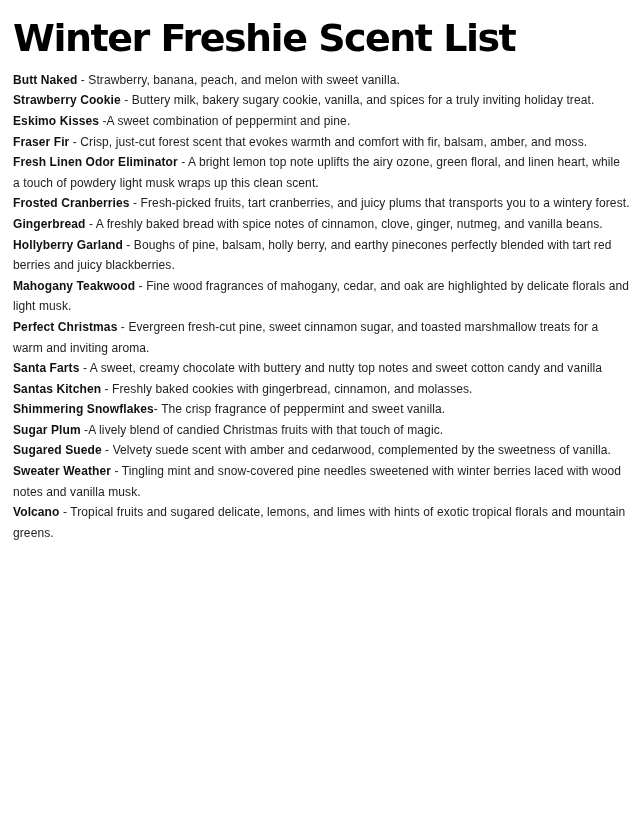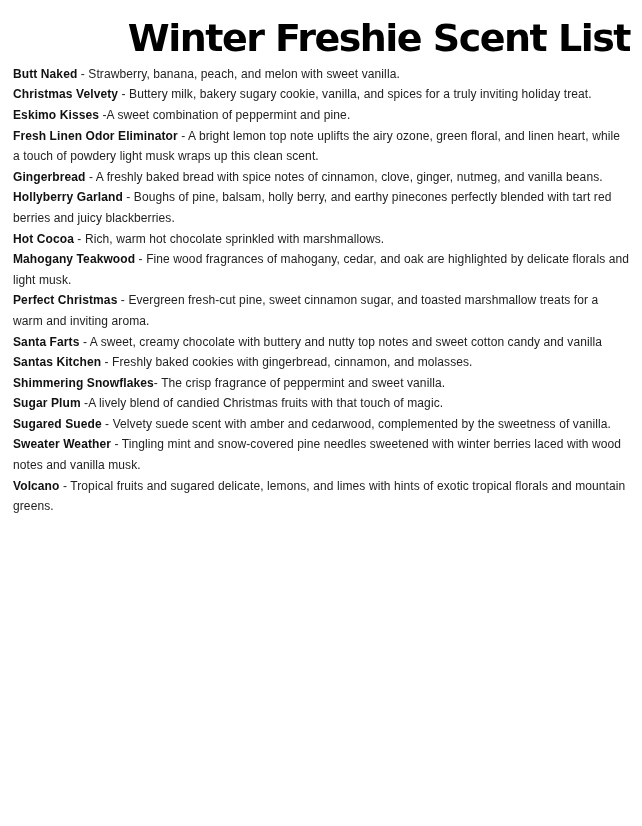--- a/index.html
+++ b/index.html
@@ -19,23 +19,23 @@
     width: 642px;
     height: 826px;
     padding: 14px 12px 0 13px;
   }
   .title {
     font-family: "DejaVu Sans", sans-serif;
     font-weight: 800;
     font-size: 38px;
     line-height: 1.1;
     letter-spacing: -1.5px;
-    text-align: right;
+    text-align: left;
     color: #000000;
-    margin: 4px 0 4px 0;
+    margin: 4px 0 10px 0;
   }
   .scent-list {
     margin: 0;
   }
   .scent-item {
     margin: 0;
     font-size: 12px;
     line-height: 20.6px;
     letter-spacing: 0.1px;
     color: #222222;
@@ -48,26 +48,27 @@
     white-space: pre;
   }
 </style>
 </head>
 <body>
 
 <div class="page">
   <h1 class="title">Winter Freshie Scent List</h1>
   <div class="scent-list">
       <p class="scent-item"><span class="scent-name">Butt Naked</span><span class="scent-sep"> - </span><span class="scent-desc">Strawberry, banana, peach, and melon with sweet vanilla.</span></p>
-      <p class="scent-item"><span class="scent-name">Christmas Velvety</span><span class="scent-sep"> - </span><span class="scent-desc">Buttery milk, bakery sugary cookie, vanilla, and spices for a truly inviting holiday treat.</span></p>
+      <p class="scent-item"><span class="scent-name">Strawberry Cookie</span><span class="scent-sep"> - </span><span class="scent-desc">Buttery milk, bakery sugary cookie, vanilla, and spices for a truly inviting holiday treat.</span></p>
       <p class="scent-item"><span class="scent-name">Eskimo Kisses</span><span class="scent-sep"> -</span><span class="scent-desc">A sweet combination of peppermint and pine.</span></p>
+      <p class="scent-item"><span class="scent-name">Fraser Fir</span><span class="scent-sep"> - </span><span class="scent-desc">Crisp, just-cut forest scent that evokes warmth and comfort with fir, balsam, amber, and moss.</span></p>
       <p class="scent-item"><span class="scent-name">Fresh Linen Odor Eliminator</span><span class="scent-sep"> - </span><span class="scent-desc">A bright lemon top note uplifts the airy ozone, green floral, and linen heart, while a touch of powdery light musk wraps up this clean scent.</span></p>
+      <p class="scent-item"><span class="scent-name">Frosted Cranberries</span><span class="scent-sep"> - </span><span class="scent-desc">Fresh-picked fruits, tart cranberries, and juicy plums that transports you to a wintery forest.</span></p>
       <p class="scent-item"><span class="scent-name">Gingerbread</span><span class="scent-sep"> - </span><span class="scent-desc">A freshly baked bread with spice notes of cinnamon, clove, ginger, nutmeg, and vanilla beans.</span></p>
       <p class="scent-item"><span class="scent-name">Hollyberry Garland</span><span class="scent-sep"> - </span><span class="scent-desc">Boughs of pine, balsam, holly berry, and earthy pinecones perfectly blended with tart red berries and juicy blackberries.</span></p>
-      <p class="scent-item"><span class="scent-name">Hot Cocoa</span><span class="scent-sep"> - </span><span class="scent-desc">Rich, warm hot chocolate sprinkled with marshmallows.</span></p>
       <p class="scent-item"><span class="scent-name">Mahogany Teakwood</span><span class="scent-sep"> - </span><span class="scent-desc">Fine wood fragrances of mahogany, cedar, and oak are highlighted by delicate florals and light musk.</span></p>
       <p class="scent-item"><span class="scent-name">Perfect Christmas</span><span class="scent-sep"> - </span><span class="scent-desc">Evergreen fresh-cut pine, sweet cinnamon sugar, and toasted marshmallow treats for a warm and inviting aroma.</span></p>
       <p class="scent-item"><span class="scent-name">Santa Farts</span><span class="scent-sep"> - </span><span class="scent-desc">A sweet, creamy chocolate with buttery and nutty top notes and sweet cotton candy and vanilla</span></p>
       <p class="scent-item"><span class="scent-name">Santas Kitchen</span><span class="scent-sep"> - </span><span class="scent-desc">Freshly baked cookies with gingerbread, cinnamon, and molasses.</span></p>
       <p class="scent-item"><span class="scent-name">Shimmering Snowflakes</span><span class="scent-sep">- </span><span class="scent-desc">The crisp fragrance of peppermint and sweet vanilla.</span></p>
       <p class="scent-item"><span class="scent-name">Sugar Plum</span><span class="scent-sep"> -</span><span class="scent-desc">A lively blend of candied Christmas fruits with that touch of magic.</span></p>
       <p class="scent-item"><span class="scent-name">Sugared Suede</span><span class="scent-sep"> - </span><span class="scent-desc">Velvety suede scent with amber and cedarwood, complemented by the sweetness of vanilla.</span></p>
       <p class="scent-item"><span class="scent-name">Sweater Weather</span><span class="scent-sep"> - </span><span class="scent-desc">Tingling mint and snow-covered pine needles sweetened with winter berries laced with wood notes and vanilla musk.</span></p>
       <p class="scent-item"><span class="scent-name">Volcano</span><span class="scent-sep"> - </span><span class="scent-desc">Tropical fruits and sugared delicate, lemons, and limes with hints of exotic tropical florals and mountain greens.</span></p>
     </div>

